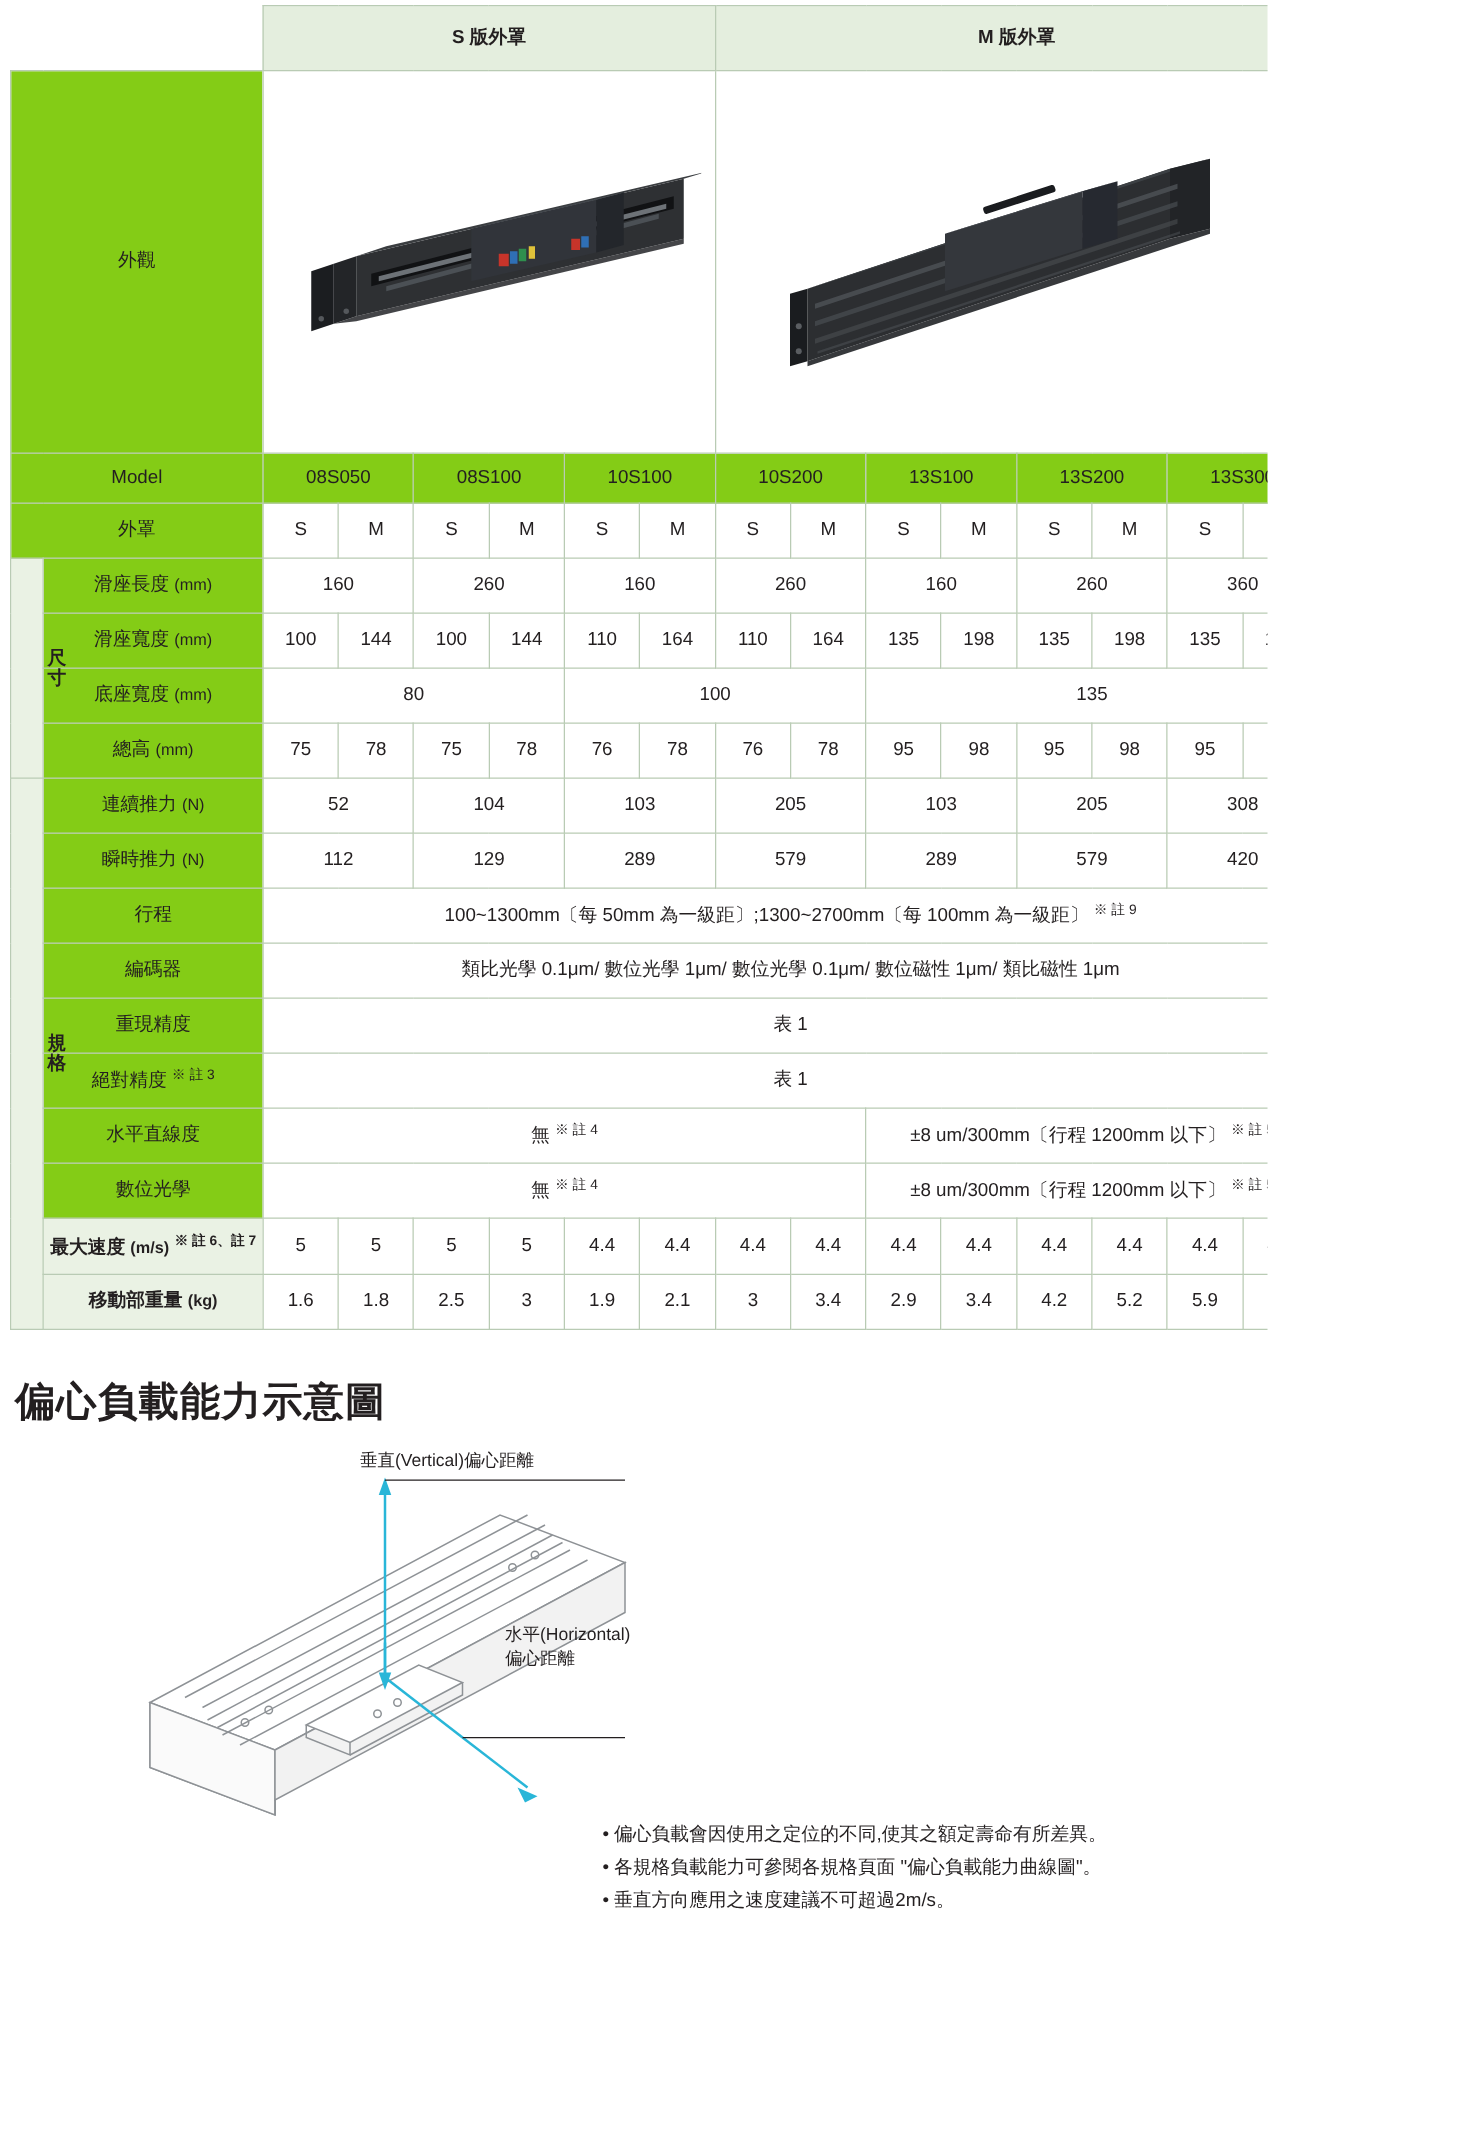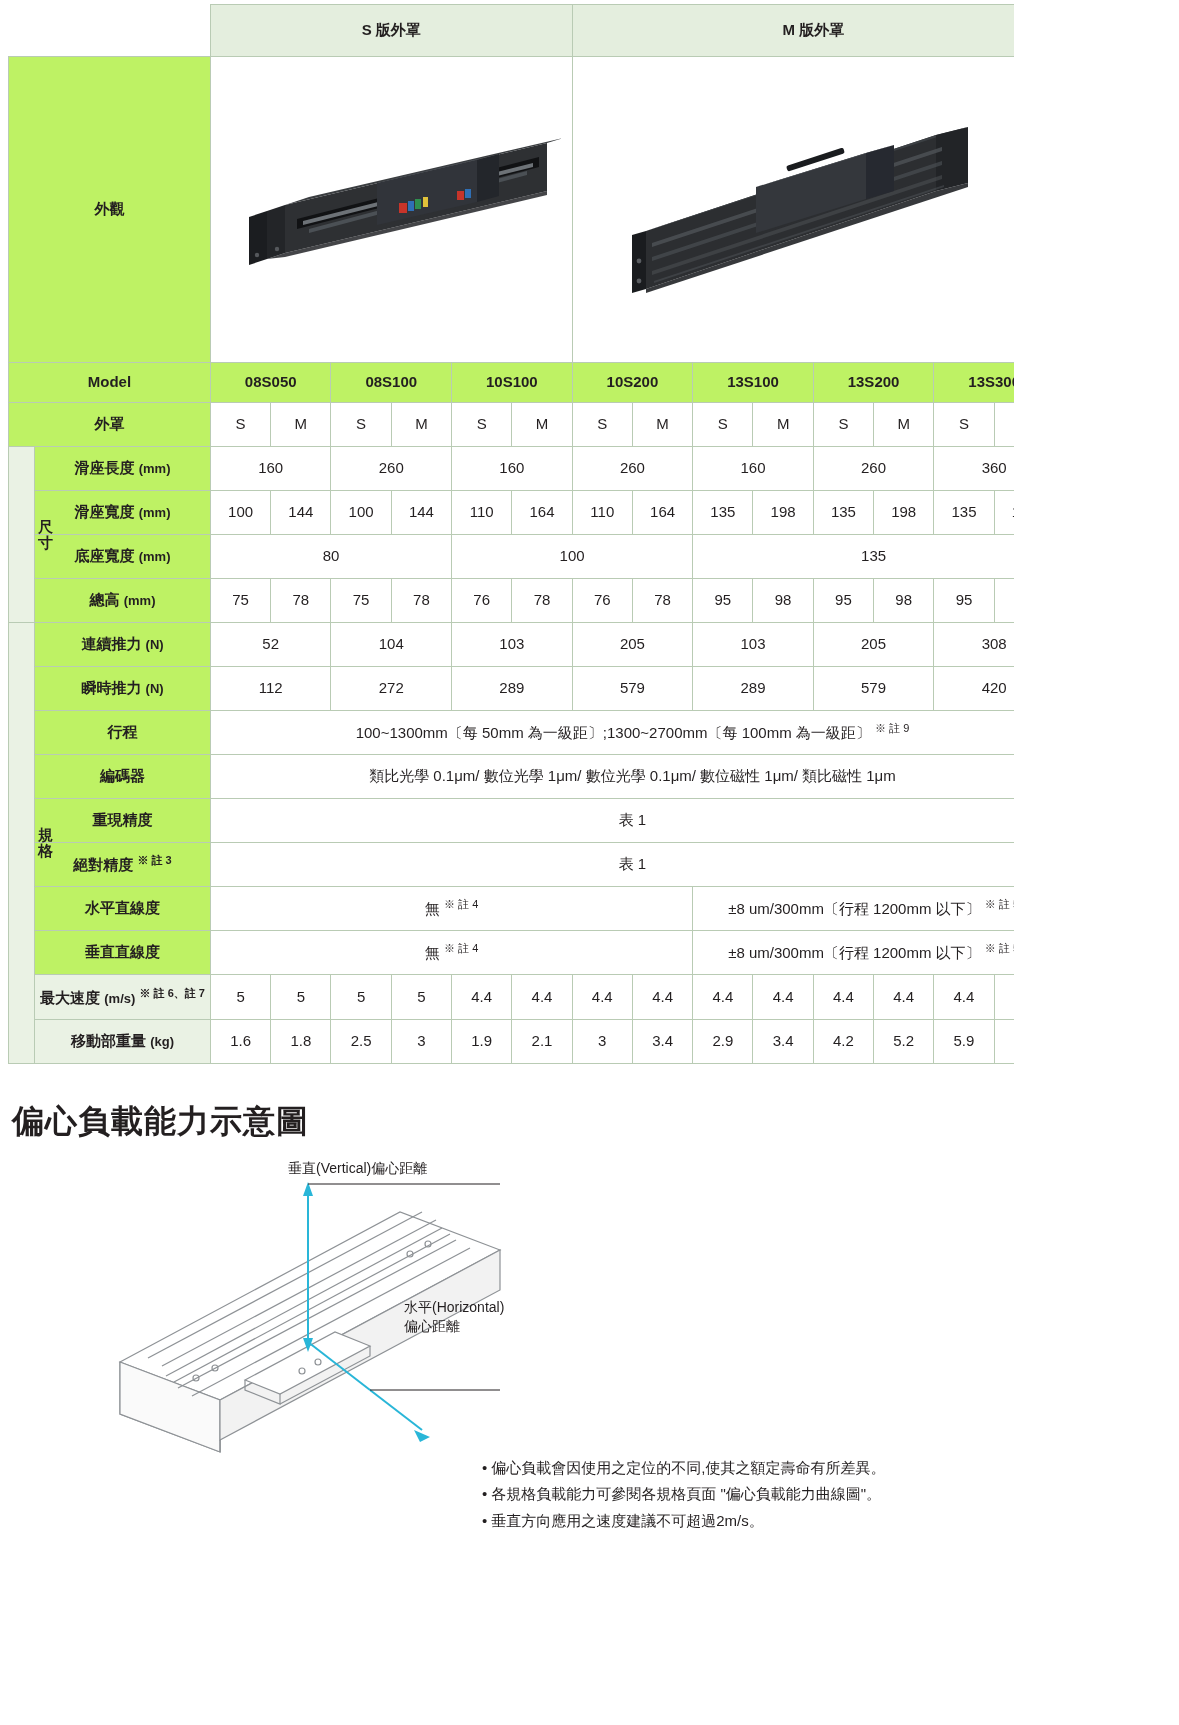--- a/index.html
+++ b/index.html
@@ -32,23 +32,23 @@
     padding: 2px 1px;
     line-height: 1.25;
   }
   .hdr {
     background: #e4eede;
     font-size: 16px;
     font-weight: bold;
     height: 52px;
   }
   .lbl {
-    background: #bef264;
+    background: #84cc16;
     font-size: 16px;
-    font-weight: bold;
+    font-weight: normal;
     margin-left: 40px;
   }
   .lbl-sm { font-size: 15px; font-weight: bold; background: #eaf2e4; }
   .sidelbl {
     background: #eaf2e4;
     font-size: 17px;
     font-weight: bold;
     width: 26px;
   }
   .sidelbl span { display: block; line-height: 1.05; padding-left: 28px; }
@@ -320,21 +320,21 @@
       <td colspan="2">205</td>
       <td colspan="2">308</td>
     </tr>
 
     <tr class="rowh">
       <td class="lbl">
         <span>瞬時推力</span>
         <span class="unit">(N)</span>
       </td>
       <td colspan="2">112</td>
-      <td colspan="2">272</td>
+      <td colspan="2">129</td>
       <td colspan="2">289</td>
       <td colspan="2">579</td>
       <td colspan="2">289</td>
       <td colspan="2">579</td>
       <td colspan="2">420</td>
     </tr>
 
     <tr class="rowh">
       <td class="lbl">行程</td>
       <td colspan="14">
@@ -367,21 +367,21 @@
         <span>無</span>
         <span class="note">※ 註 4</span>
       </td>
       <td colspan="6">
         <span>±8 um/300mm〔行程 1200mm 以下〕</span>
         <span class="note">※ 註 5</span>
       </td>
     </tr>
 
     <tr class="rowh">
-      <td class="lbl">垂直直線度</td>
+      <td class="lbl">數位光學</td>
       <td colspan="8">
         <span>無</span>
         <span class="note">※ 註 4</span>
       </td>
       <td colspan="6">
         <span>±8 um/300mm〔行程 1200mm 以下〕</span>
         <span class="note">※ 註 5</span>
       </td>
     </tr>
 

